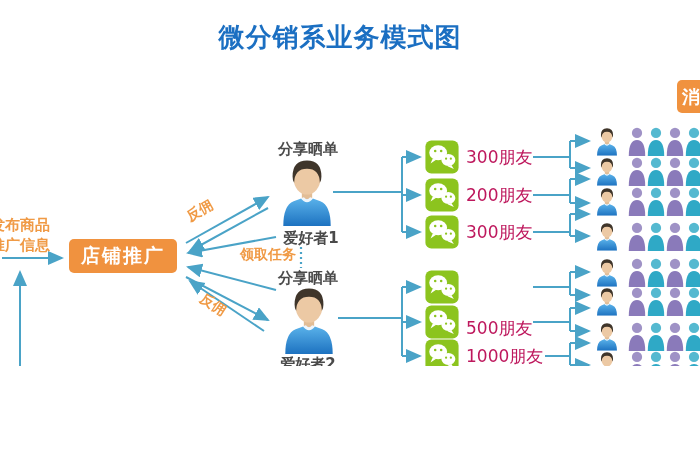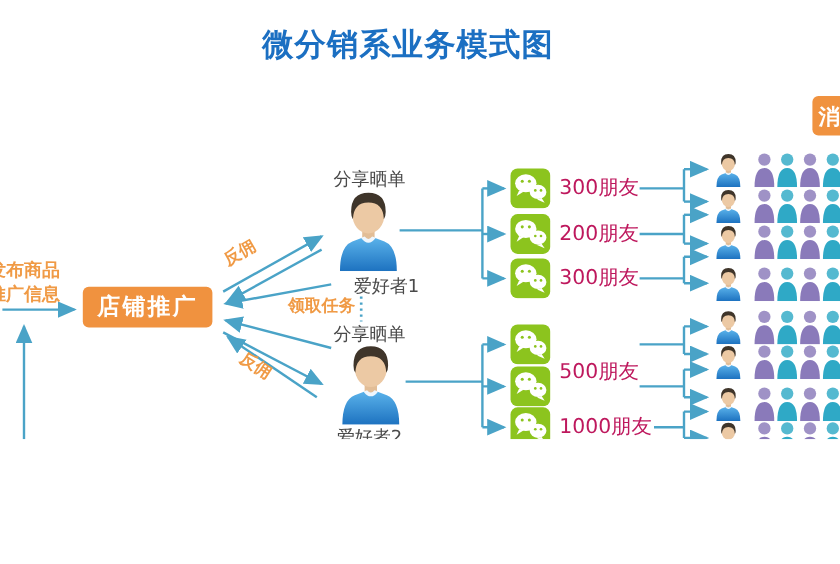--- a/index.html
+++ b/index.html
@@ -25,21 +25,21 @@
   }
   #publish-text{
     left:-13px;top:215px;width:66px;color:#f09a45;font-weight:bold;
     font-size:15px;line-height:20px;text-align:center;white-space:nowrap;
   }
   .edge-label{color:#f09a45;font-weight:bold;font-size:14px;white-space:nowrap;}
   #rebate-top{left:186px;top:202px;transform:rotate(-30deg);}
   #claim-task{left:209px;top:246px;margin-left:31px;}
   #rebate-bottom{left:199px;top:296px;transform:rotate(33deg);}
   .share-label,.fan-name{
-    width:90px;text-align:center;color:#4a4a4a;font-size:15px;font-weight:400;white-space:nowrap;
+    width:90px;text-align:center;color:#4a4a4a;font-size:15px;font-weight:700;white-space:nowrap;
   }
   .friend-label{color:#be185d;font-size:17px;line-height:20px;white-space:nowrap;}
   .crowd-row{display:flex;align-items:flex-end;}
   .crowd-row .mini{margin-right:7px;}
   .crowd-row .fig{margin-right:-1px;}
   .fig.p{color:#8a7aba;}
   .fig.t{color:#2fa9c6;}
   svg{display:block;}
 </style>
 </head>
@@ -143,21 +143,21 @@
   <div id="consumer-box" class="abs obox">消</div>
 
   <div id="rebate-top" class="abs edge-label">反佣</div>
   <div id="claim-task" class="abs edge-label">领取任务</div>
   <div id="rebate-bottom" class="abs edge-label">反佣</div>
 
   <div class="abs share-label" style="left:263px;top:140px">分享晒单</div>
   <svg class="abs" style="left:276px;top:158px" width="62" height="68" viewBox="0 0 60 66">
       <use href="#avatar"></use>
     </svg>
-  <div class="abs fan-name" style="left:277px;top:229px">爱好者1</div>
+  <div class="abs fan-name" style="left:266px;top:229px">爱好者1</div>
 
   <div class="abs share-label" style="left:263px;top:269px">分享晒单</div>
   <svg class="abs" style="left:278px;top:286px" width="62" height="68" viewBox="0 0 60 66">
       <use href="#avatar"></use>
     </svg>
   <div class="abs fan-name" style="left:263px;top:355px">爱好者2</div>
 
   <svg class="abs" style="left:425px;top:140px" width="34" height="34" viewBox="0 0 40 40">
       <use href="#wechat"></use>
     </svg>
@@ -170,21 +170,21 @@
       <use href="#wechat"></use>
     </svg>
   <div class="abs friend-label" style="left:466px;top:222px">300朋友</div>
 
   <svg class="abs" style="left:425px;top:270px" width="34" height="34" viewBox="0 0 40 40">
       <use href="#wechat"></use>
     </svg>
   <svg class="abs" style="left:425px;top:305px" width="34" height="34" viewBox="0 0 40 40">
       <use href="#wechat"></use>
     </svg>
-  <div class="abs friend-label" style="left:466px;top:300px">500朋友</div>
+  <div class="abs friend-label" style="left:466px;top:318px">500朋友</div>
   <svg class="abs" style="left:425px;top:339px" width="34" height="34" viewBox="0 0 40 40">
       <use href="#wechat"></use>
     </svg>
   <div class="abs friend-label" style="left:466px;top:346px">1000朋友</div>
 
   <div class="abs crowd-row" style="left:594px;top:127px">
     <svg class="mini" width="26" height="29" viewBox="0 0 60 66">
         <use href="#avatar"></use>
       </svg>
     <svg class="fig p" width="20" height="29" viewBox="0 0 20 30">

